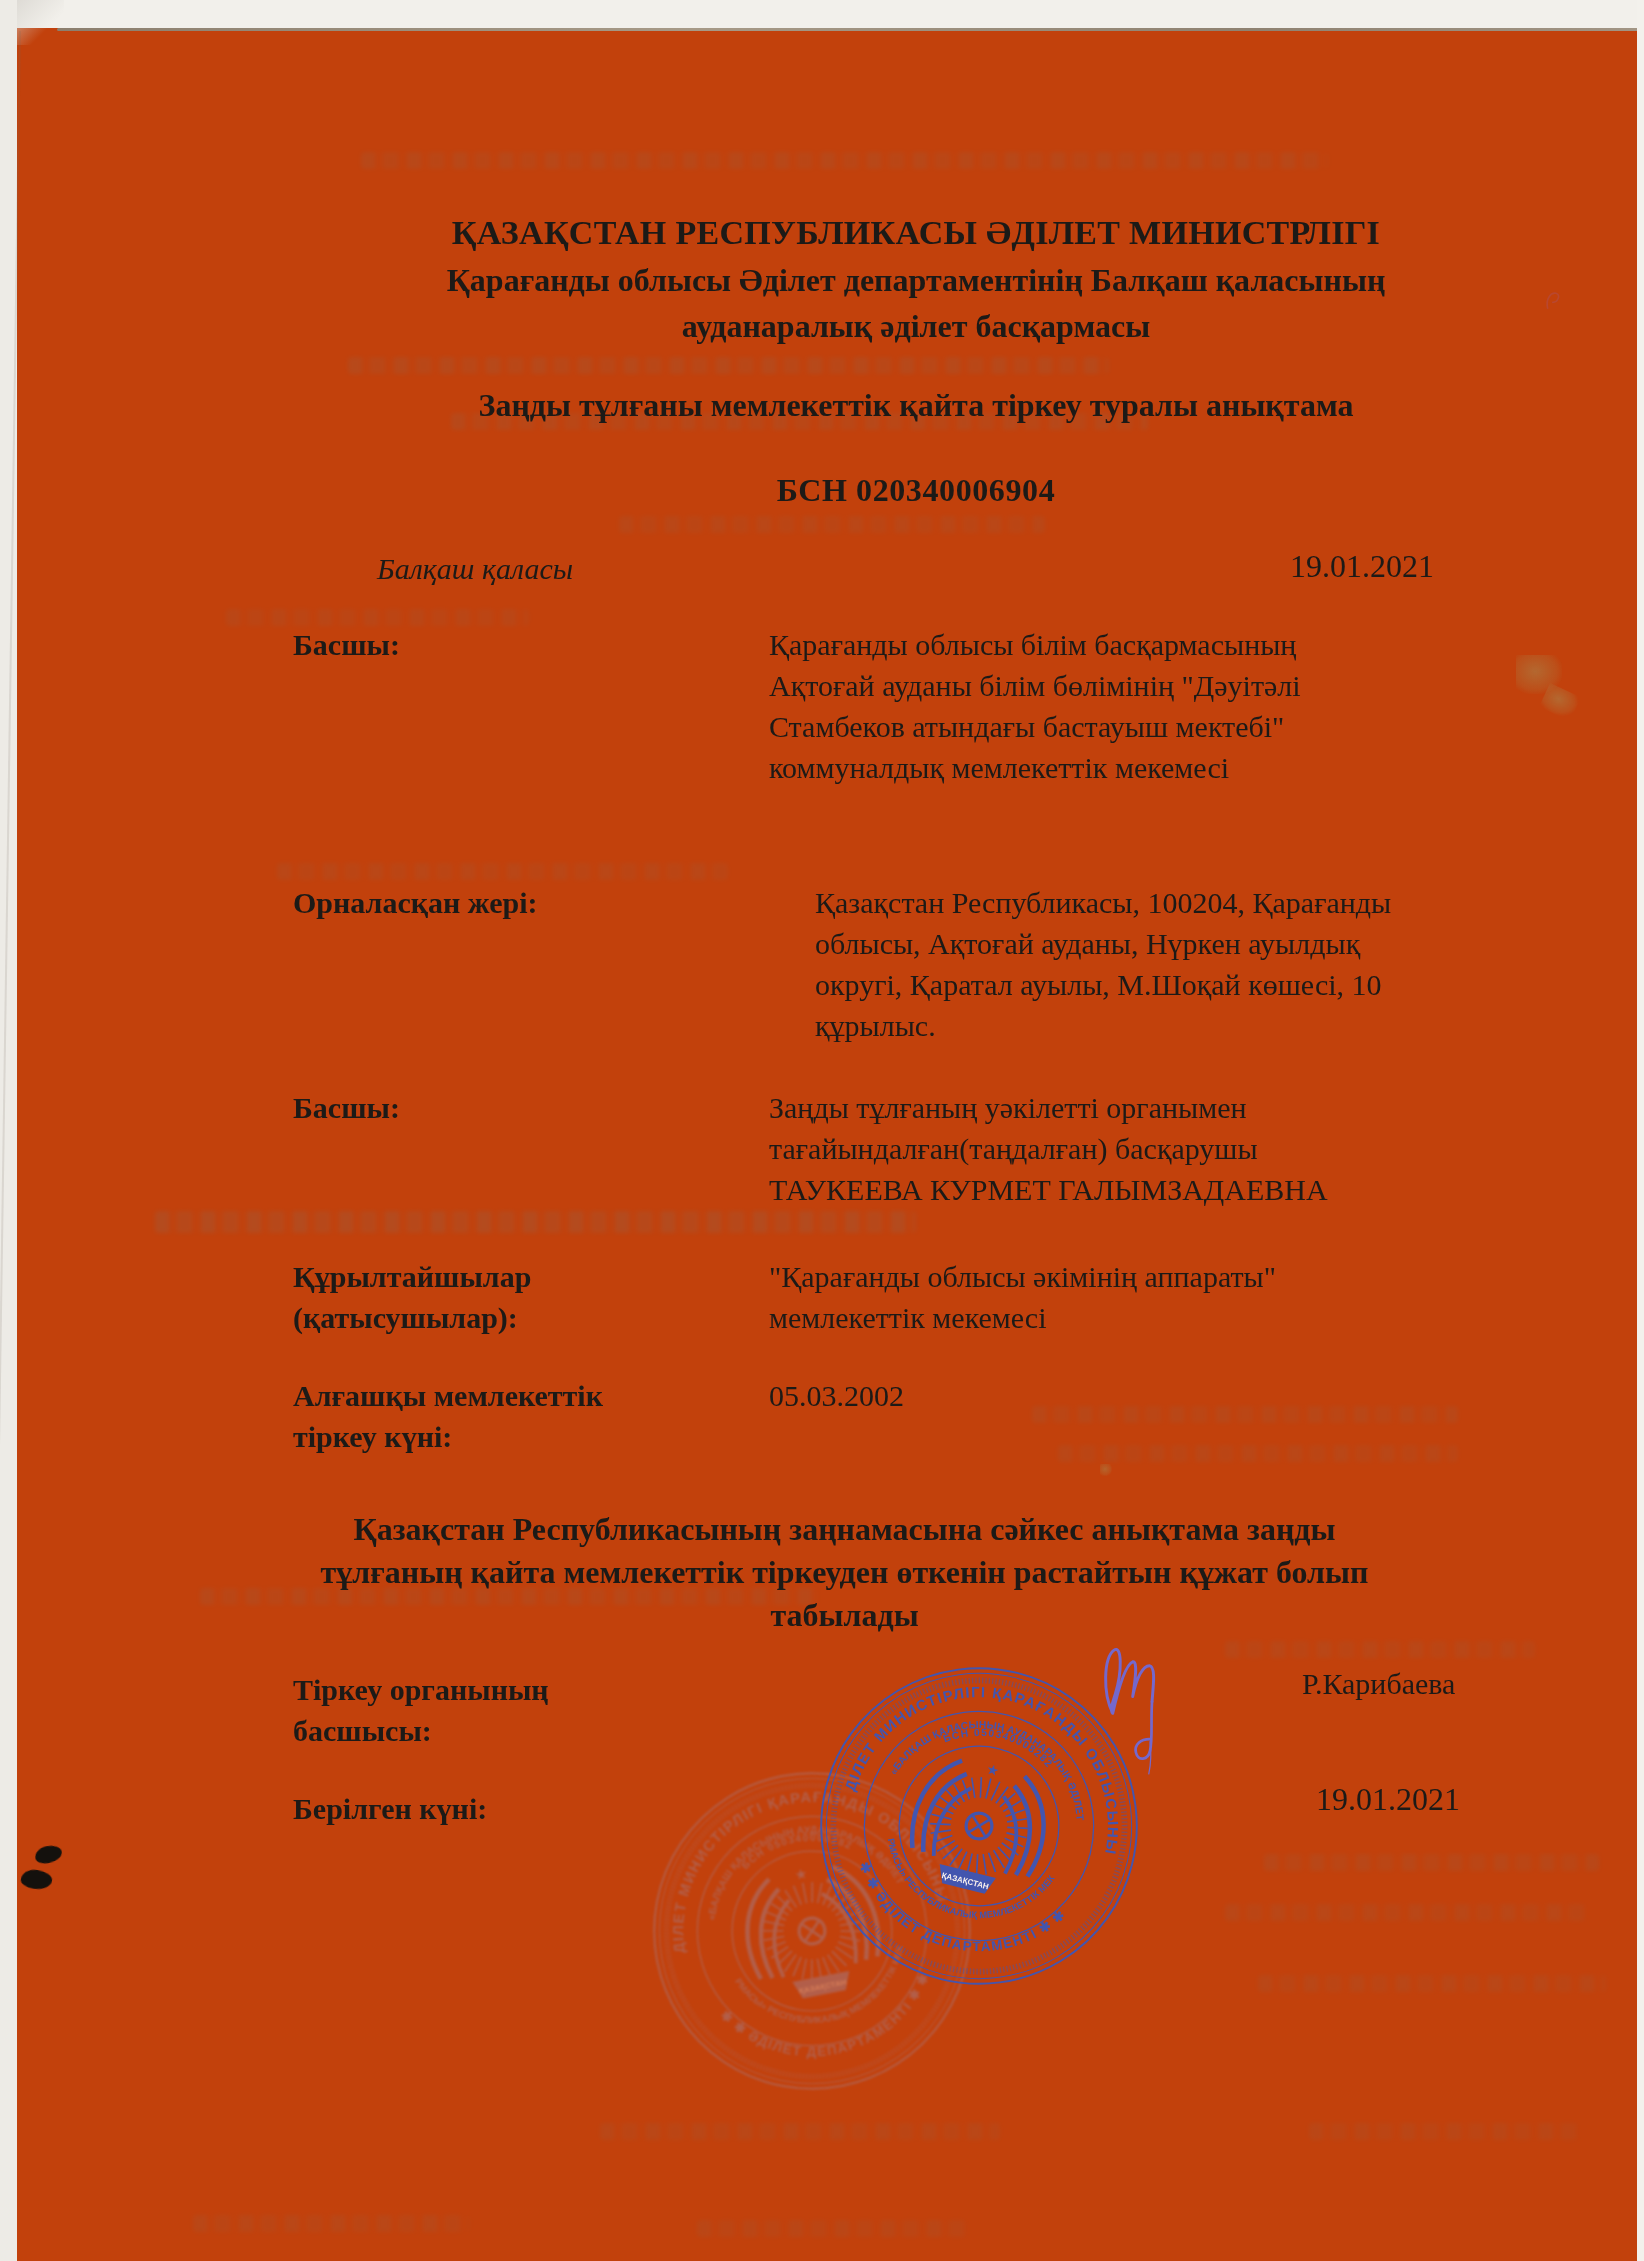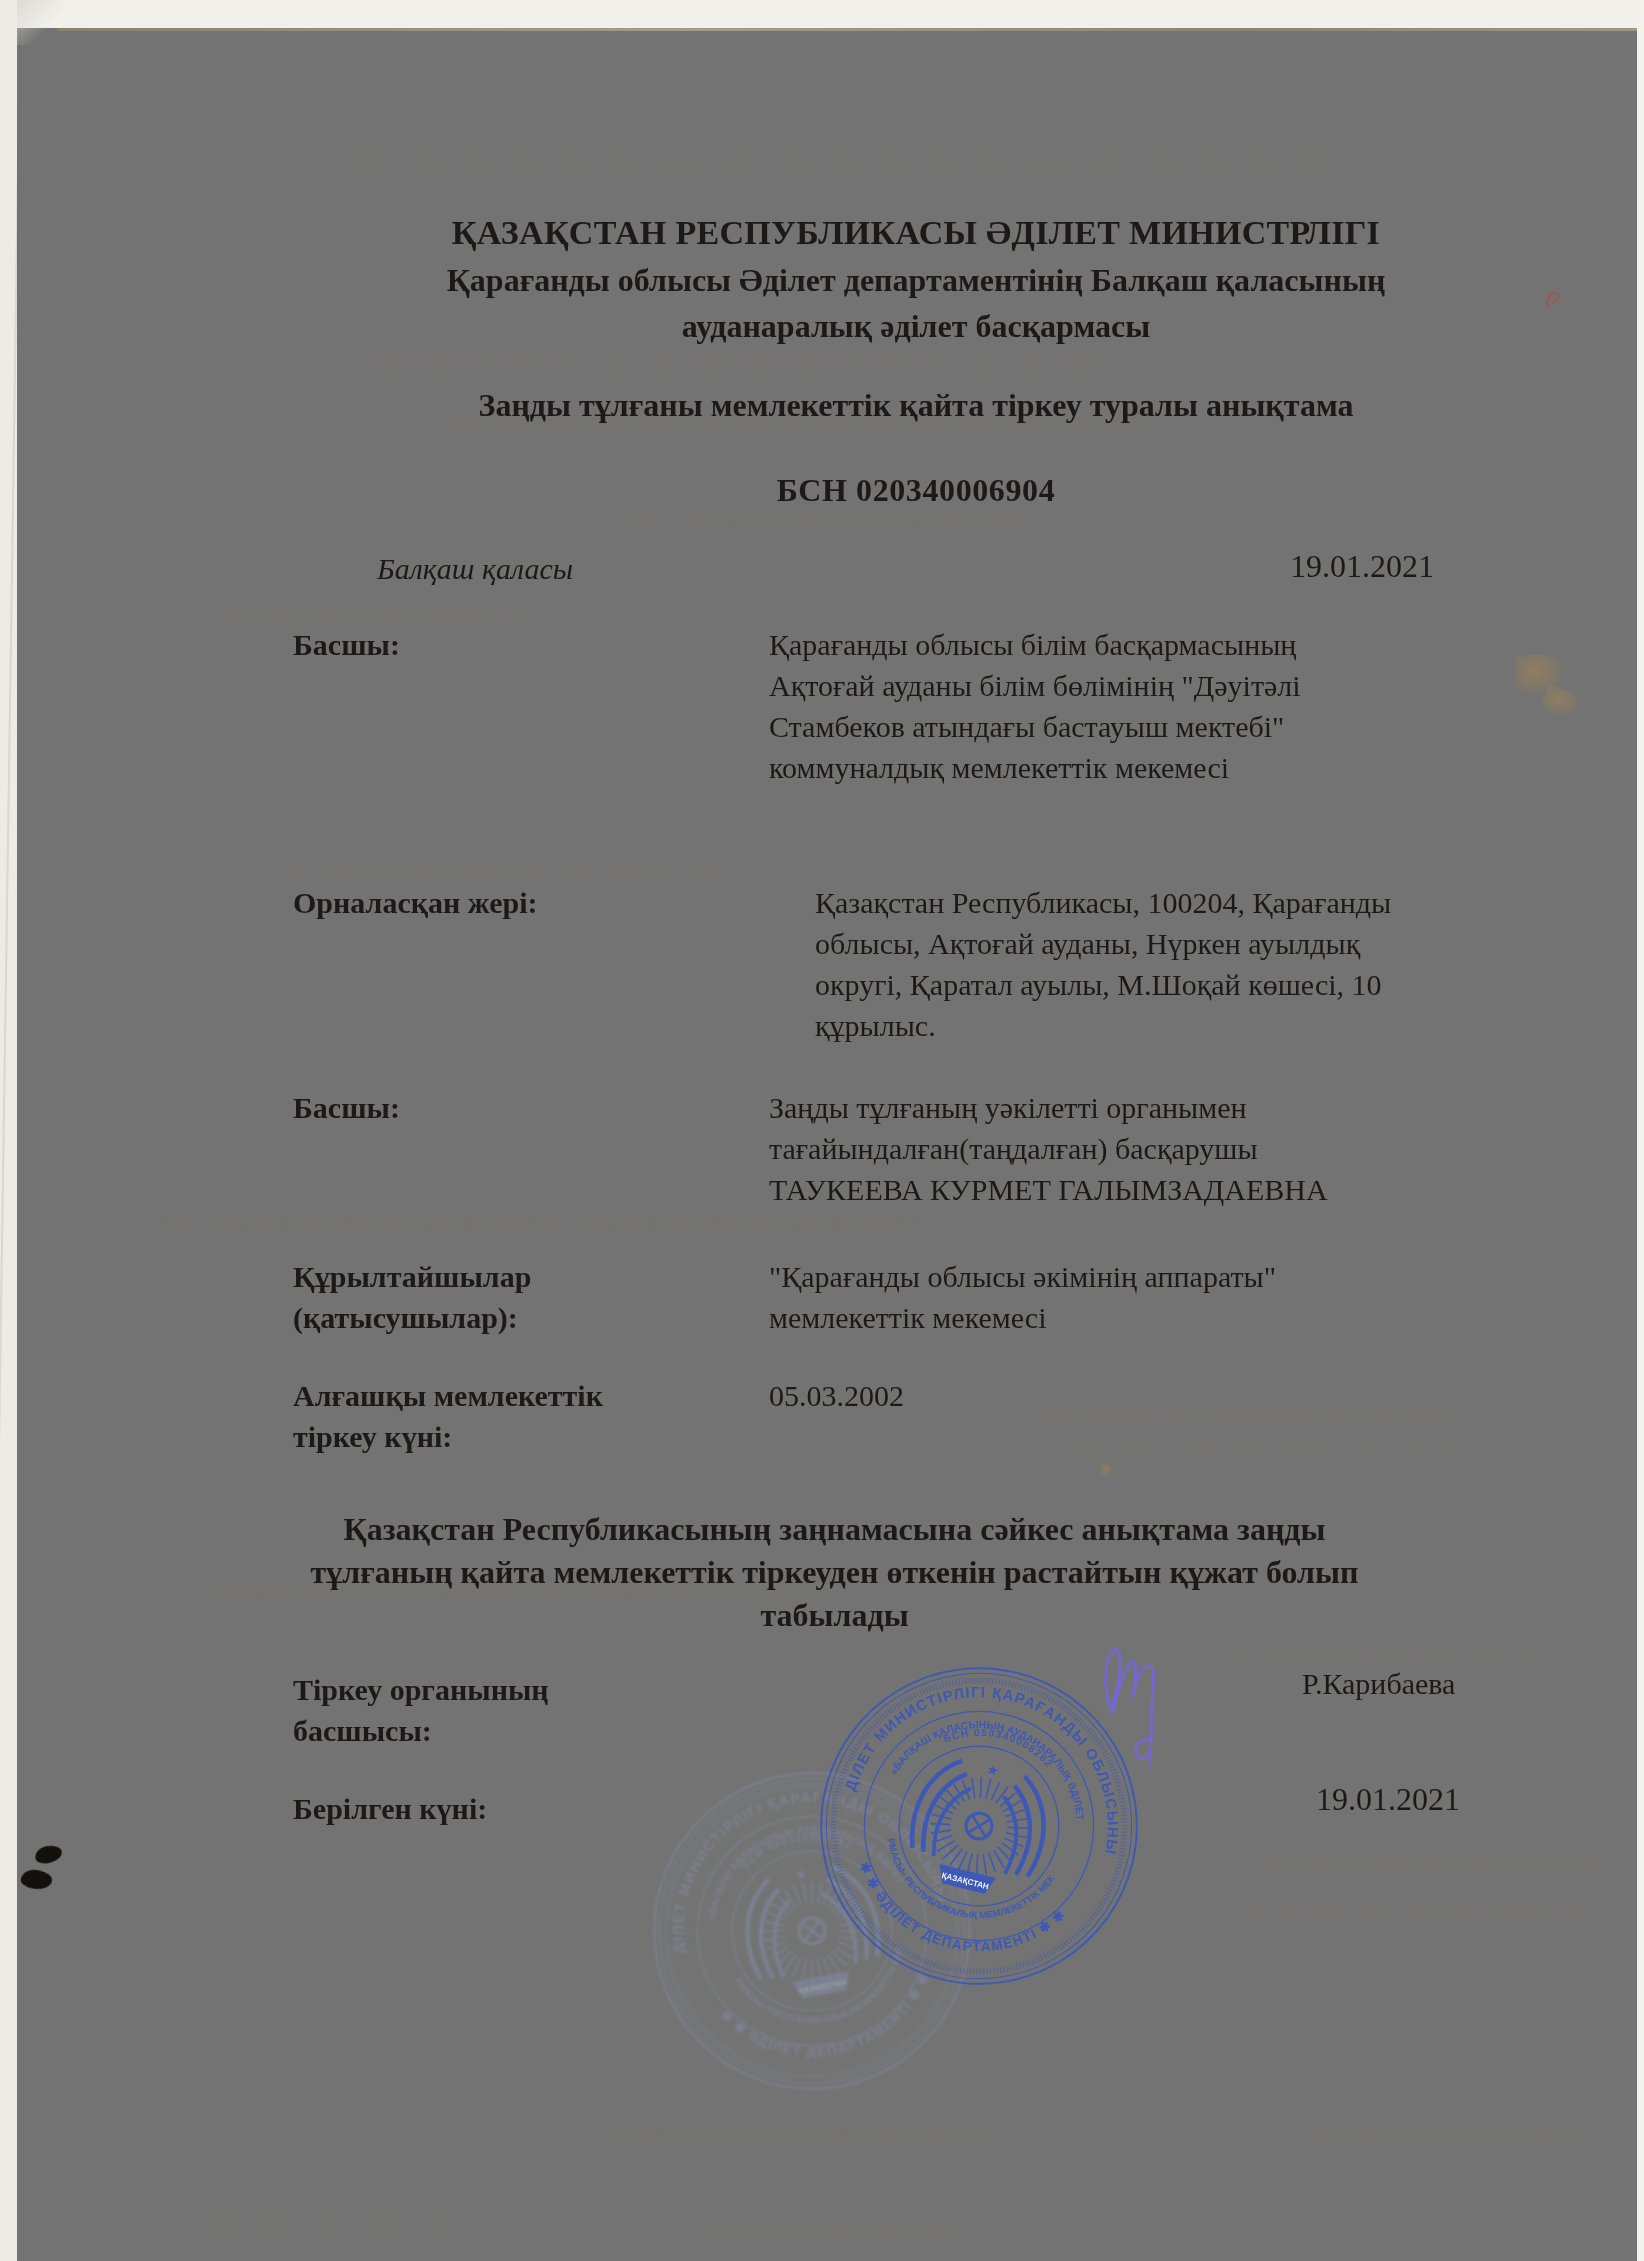--- a/index.html
+++ b/index.html
@@ -1,18 +1,18 @@
 <!DOCTYPE html>
 <html style="font-size:10.3px"><head>
 <meta charset="utf-8">
 <style>
   html,body{margin:0;padding:0;background:#e9e7e2;}
   .scan{
     position:relative;width:1645px;height:2261px;overflow:hidden;
-    background:#737373;
+    background:#c2410c;
     font-family:"Liberation Serif","DejaVu Serif",serif;
     color:#1c1a17;
   }
   
   .band-top{position:absolute;left:0;top:0;right:0;height:28px;background:#f2f0eb;}
   .edge-h{position:absolute;left:57px;right:0;top:28px;height:2.6px;border-radius:1.9px 0 0 1.9px;
           background:linear-gradient(90deg,#8c7f6e,#a79a87 40%,#8f8271 75%,#a29584);filter:blur(0.3px);}
   .corner-shadow{position:absolute;left:0;top:0;width:64px;height:45px;
           background:linear-gradient(135deg,#d8d5cf,rgba(216,213,207,0) 70%);}
   .band-left{position:absolute;left:0;top:0;bottom:0;width:17px;background:#edebe6;}
@@ -30,21 +30,21 @@
   
   .center-col{position:absolute;left:187px;width:1458px;text-align:center;}
   .h1{font-size:34px;font-weight:bold;letter-spacing:0.3px;}
   .h23{font-size:32px;font-weight:bold;}
   .doc-title{font-size:32px;font-weight:bold;}
   .bin{font-size:32px;font-weight:bold;letter-spacing:0.6px;}
   .plain{font-size:30px;}
   .abs{position:absolute;}
   .label{font-size:30px;font-weight:bold;line-height:41px;white-space:pre-line;}
   .value{font-size:30px;line-height:41px;white-space:pre-line;width:722px;}
-  .statement{position:absolute;left:80px;width:1509px;text-align:center;
+  .statement{position:absolute;left:90px;width:1509px;text-align:center;
              font-size:32px;font-weight:bold;line-height:43px;white-space:pre-line;}
   .footval{font-size:30px;}
   .date-big{font-size:32px;}
   
   .stamp{position:absolute;width:322px;height:322px;}
   .stamp-main{left:818px;top:1665px;transform:rotate(14deg);opacity:.93;}
   .stamp-ghost{left:651px;top:1770px;transform:rotate(-11deg);opacity:.30;filter:blur(0.8px);}
   .sig{position:absolute;left:1096px;top:1637px;width:85px;height:141px;}
 </style>
 </head>

